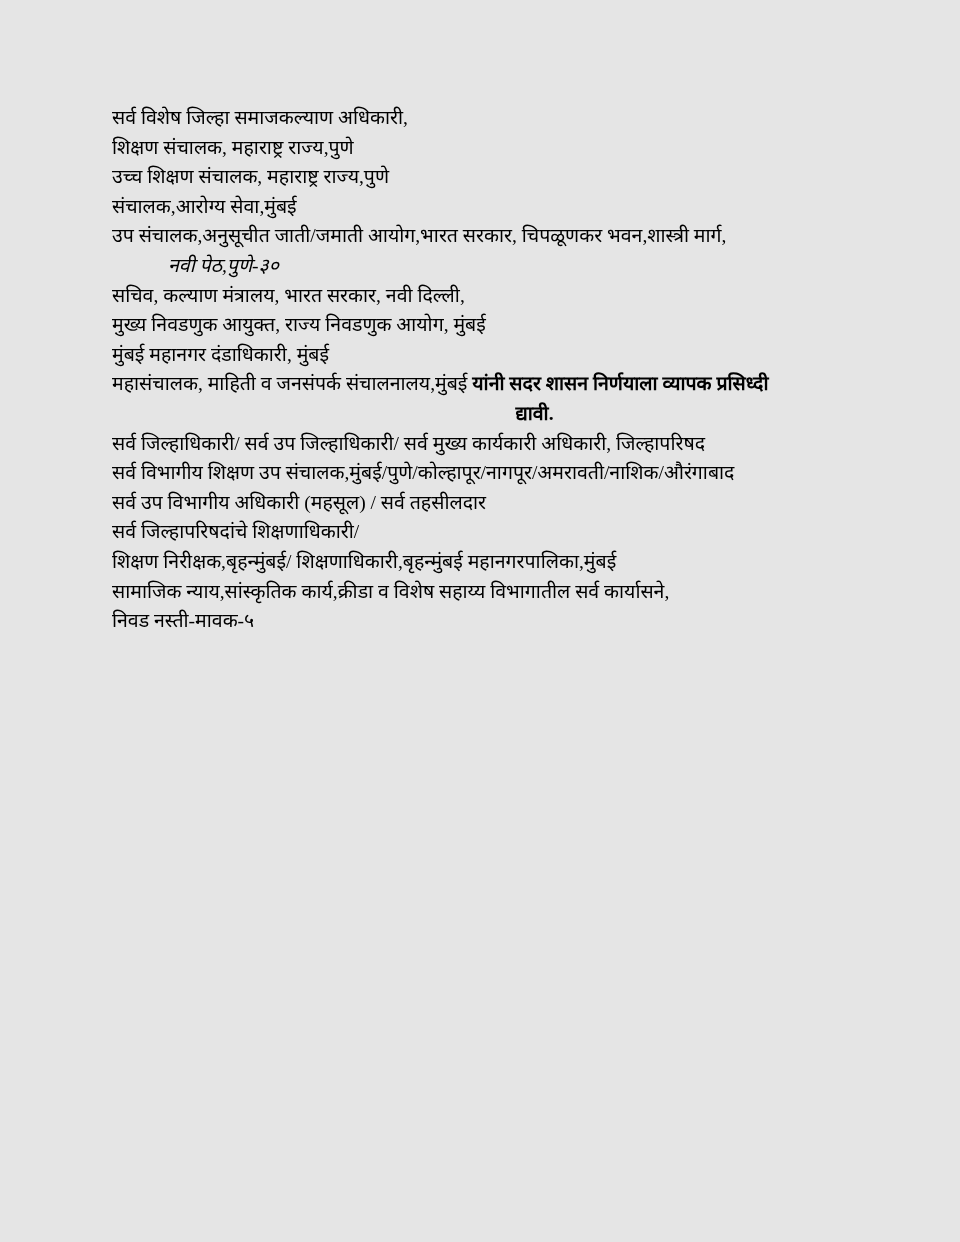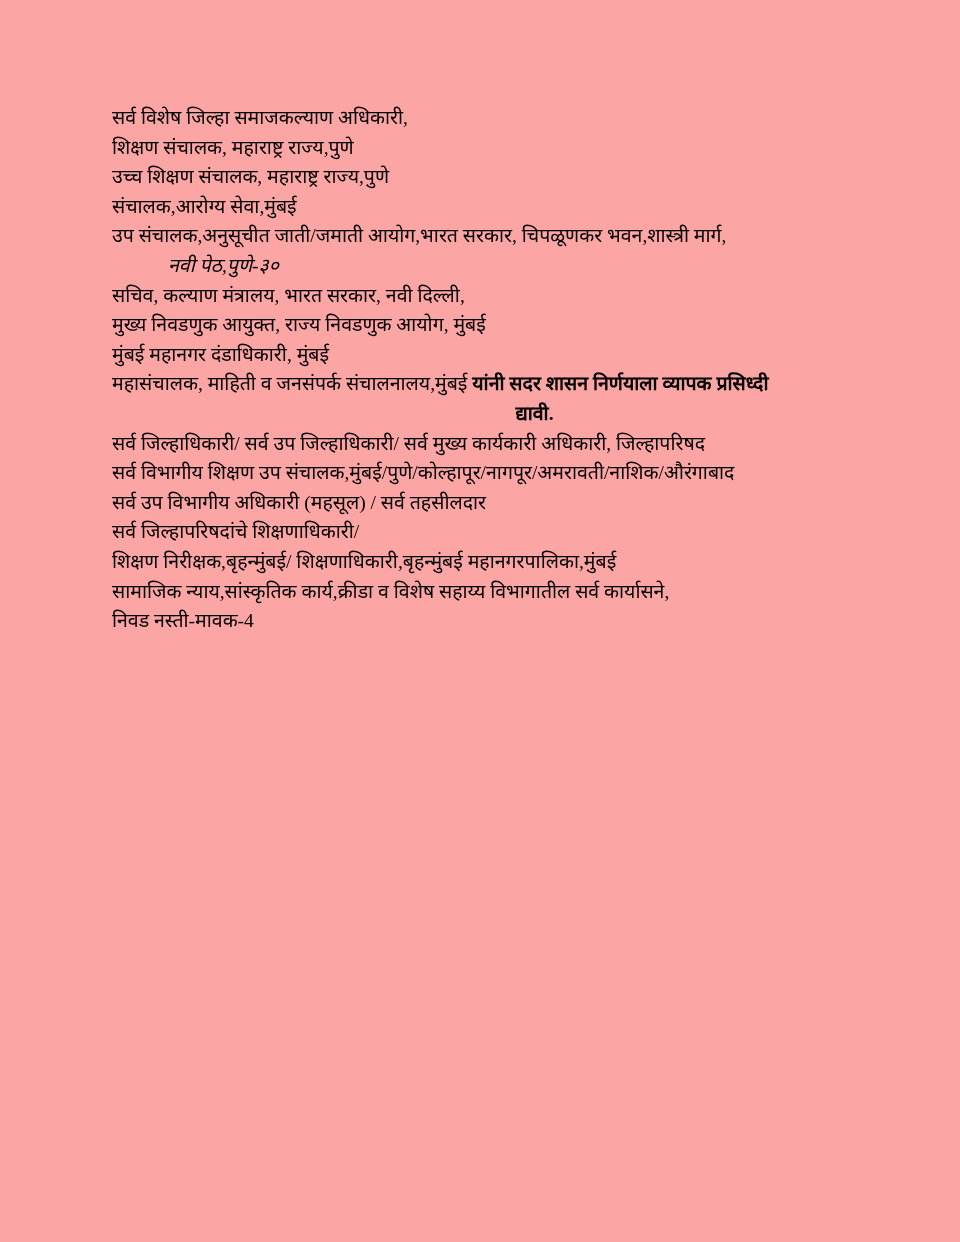--- a/index.html
+++ b/index.html
@@ -4,21 +4,21 @@
 <style>
   html, body {
     margin: 0;
     padding: 0;
     background: #ffffff;
   }
   .page {
     position: relative;
     width: 960px;
     height: 1242px;
-    background: #fca5a5;
+    background: #e5e5e5;
     overflow: hidden;
   }
   .textblock {
     position: absolute;
     left: 112px;
     top: 103px;
     width: 845px;
     color: #000000;
     font-family: "Liberation Serif", "DejaVu Serif", serif;
     font-size: 19.5px;
@@ -53,15 +53,15 @@
     <div class="line">
       <span>महासंचालक, माहिती व जनसंपर्क संचालनालय,मुंबई </span><span class="bold">यांनी सदर शासन निर्णयाला व्यापक प्रसिध्दी</span>
     </div>
     <div class="line bold">द्यावी.</div>
     <div class="line">सर्व जिल्हाधिकारी/ सर्व उप जिल्हाधिकारी/ सर्व मुख्य कार्यकारी अधिकारी, जिल्हापरिषद</div>
     <div class="line">सर्व विभागीय शिक्षण उप संचालक,मुंबई/पुणे/कोल्हापूर/नागपूर/अमरावती/नाशिक/औरंगाबाद</div>
     <div class="line">सर्व उप विभागीय अधिकारी (महसूल) / सर्व तहसीलदार</div>
     <div class="line">सर्व जिल्हापरिषदांचे शिक्षणाधिकारी/</div>
     <div class="line">शिक्षण निरीक्षक,बृहन्मुंबई/ शिक्षणाधिकारी,बृहन्मुंबई महानगरपालिका,मुंबई</div>
     <div class="line">सामाजिक न्याय,सांस्कृतिक कार्य,क्रीडा व विशेष सहाय्य विभागातील सर्व कार्यासने,</div>
-    <div class="line">निवड नस्ती-मावक-4</div>
+    <div class="line">निवड नस्ती-मावक-५</div>
   </div>
 </div>
 
 </body></html>

